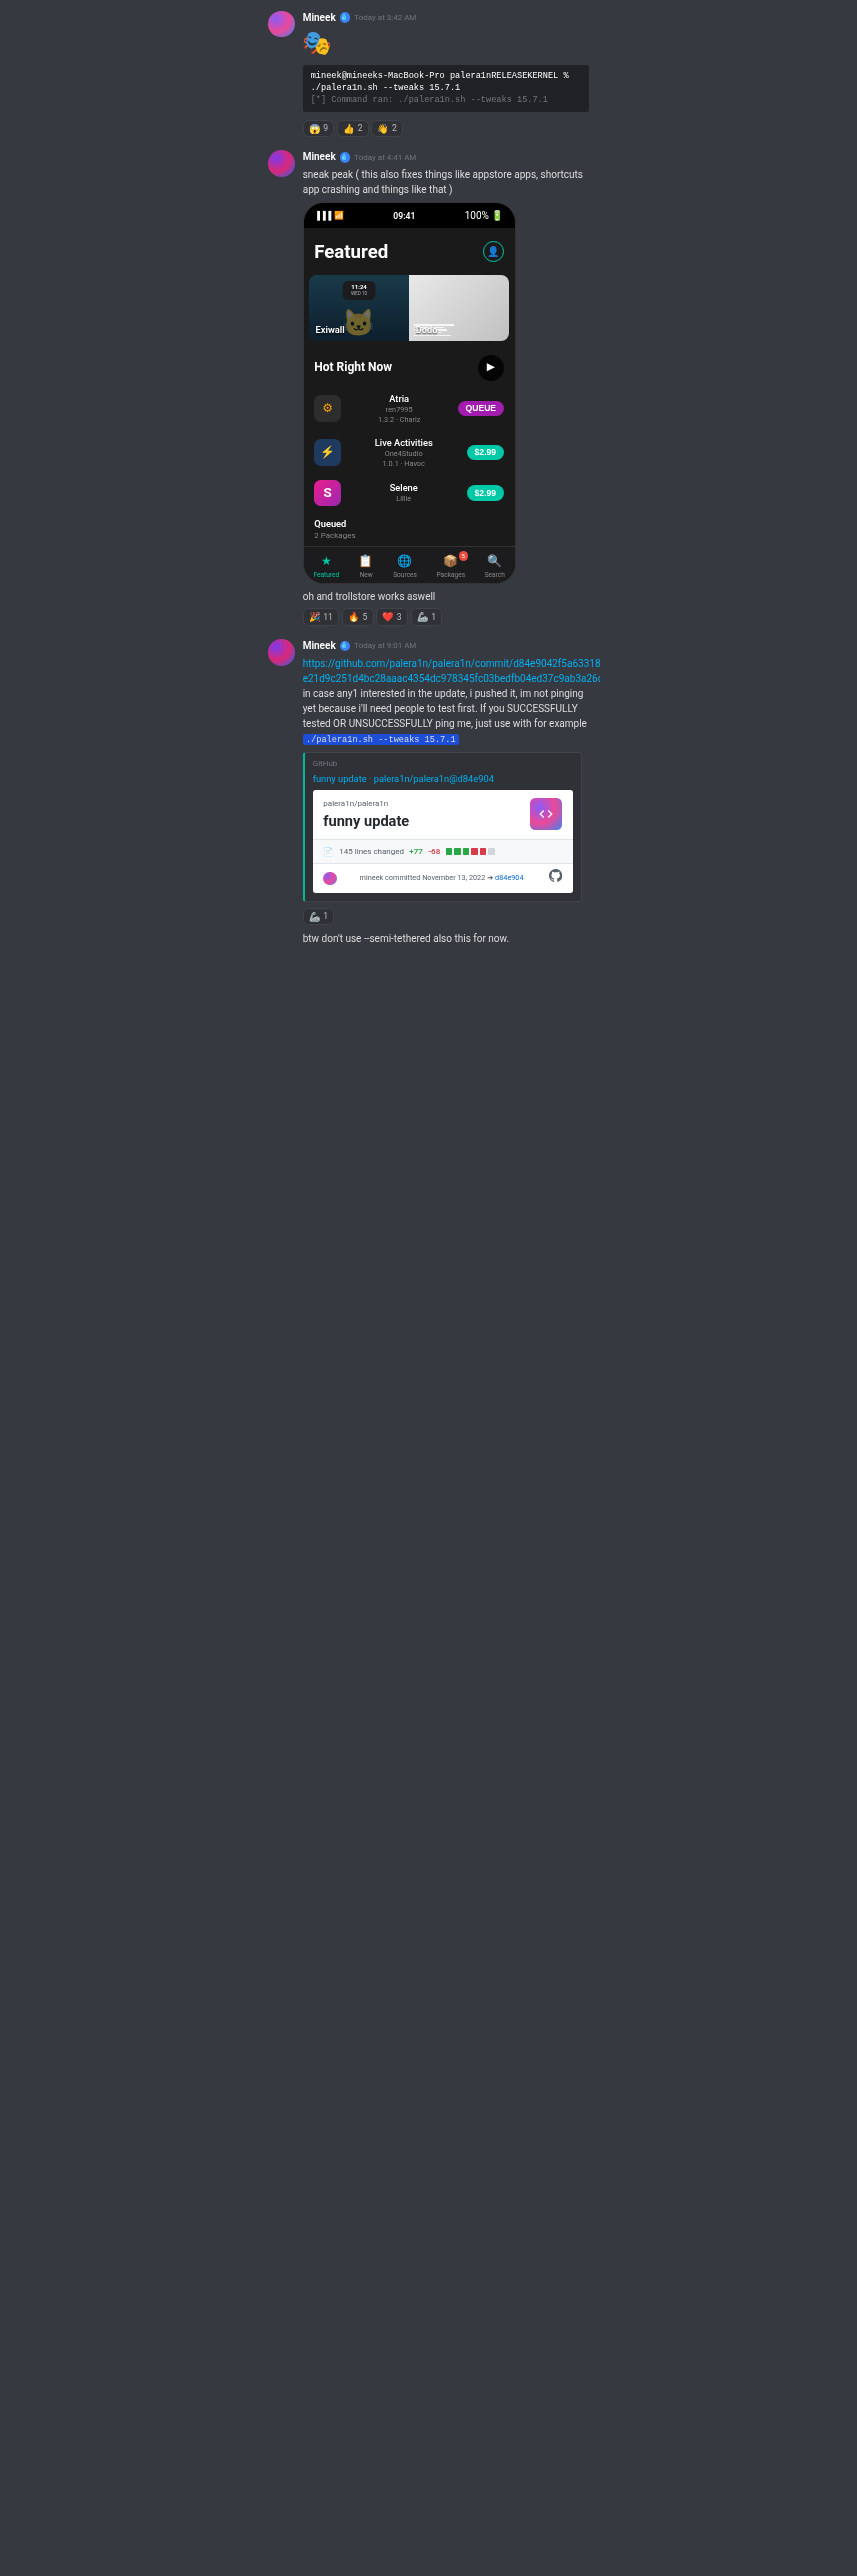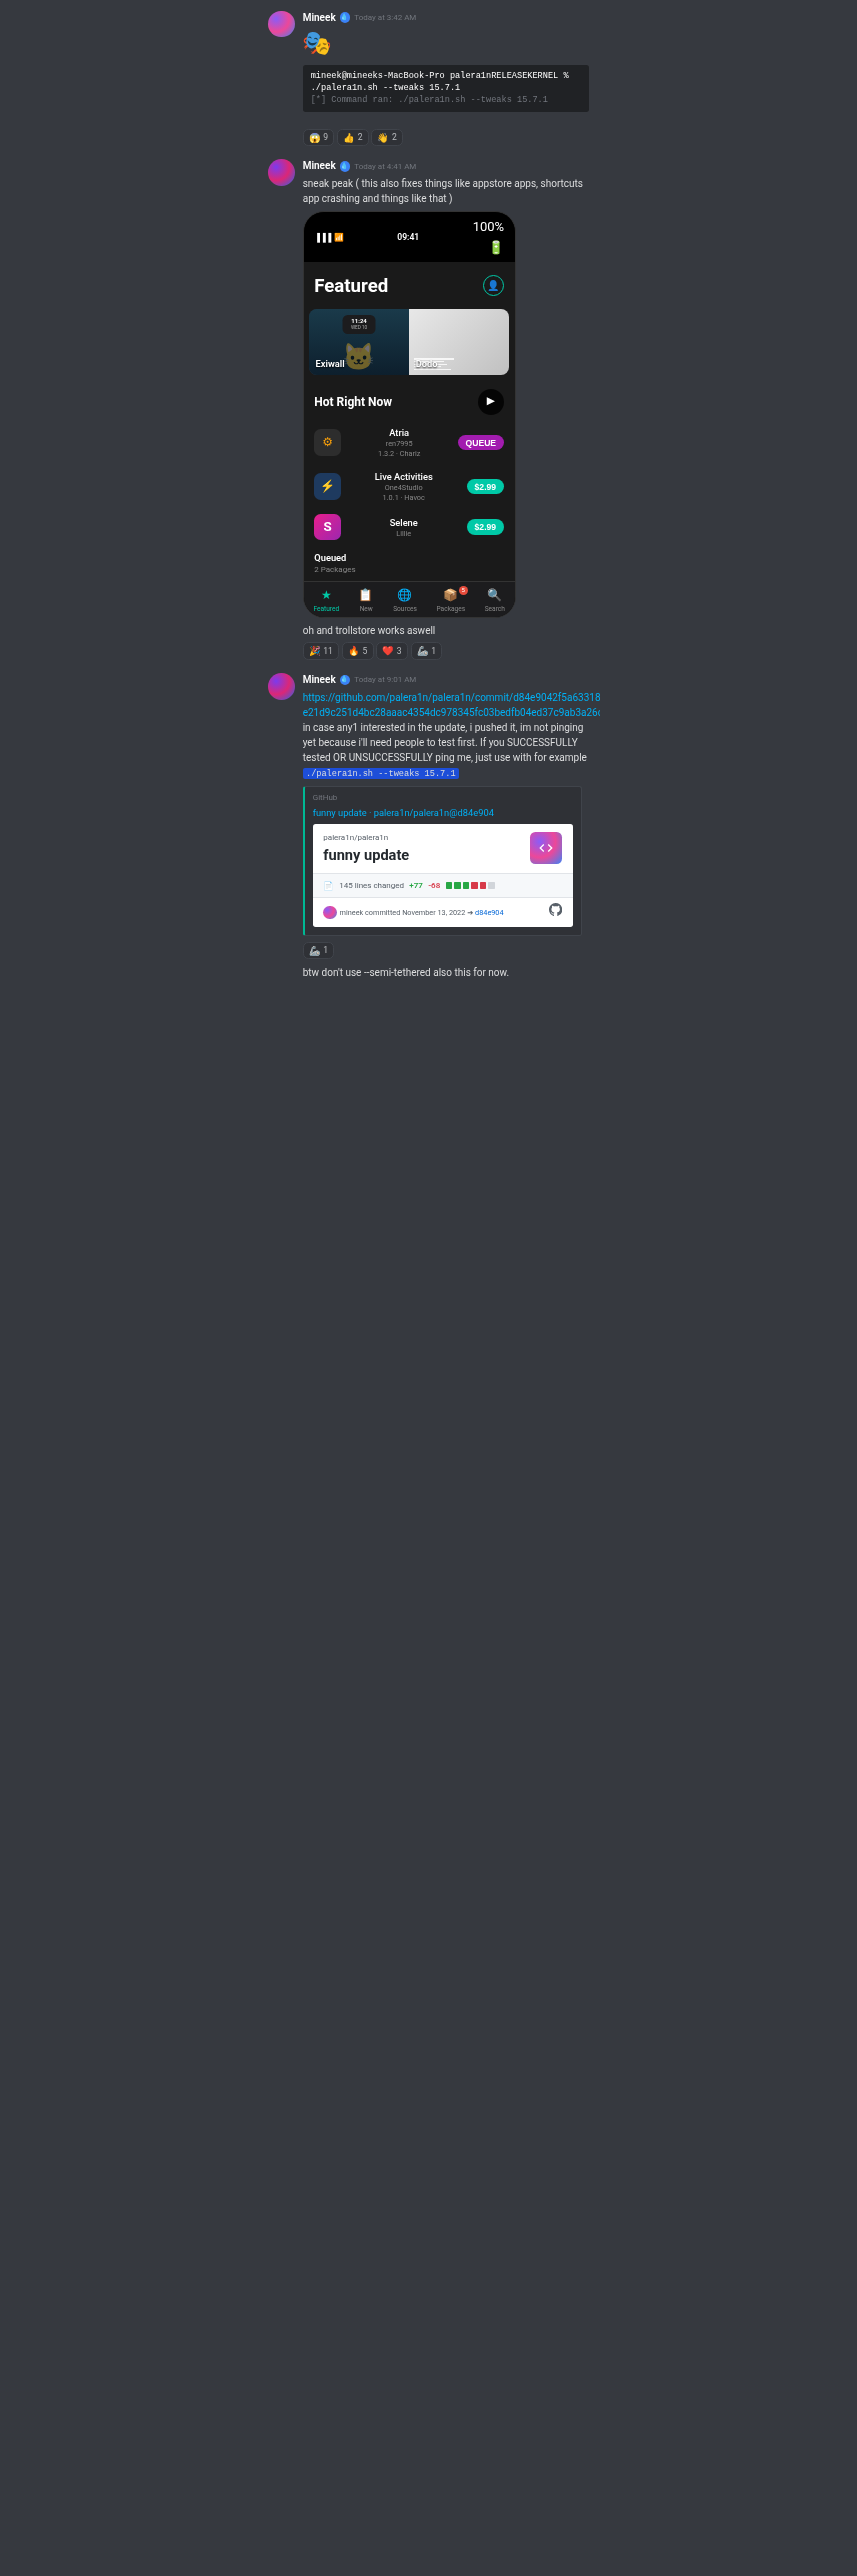--- a/index.html
+++ b/index.html
@@ -70,21 +70,21 @@
       color: #00b0f4;
       text-decoration: none;
     }
     .code-block {
       background: #202225;
       border-radius: 2.7px;
       padding: 5.3px 8px;
       font-family: 'Courier New', monospace;
       font-size: 8.6px;
       color: #dcddde;
-      margin-bottom: 17px;
+      margin-bottom: 8px;
       overflow-x: auto;
     }
     .code-block .code-line {
       color: #dcddde;
     }
     .code-block .code-line.command {
       color: #fff;
     }
     .code-block .code-line.output {
       color: #72767d;
@@ -373,21 +373,21 @@
     .github-card-footer {
       padding: 5.3px 10.6px;
       display: flex;
       align-items: center;
       justify-content: space-between;
       border-top: 0.7px solid #e1e4e8;
     }
     .github-footer-left {
       display: flex;
       align-items: center;
-      gap: 3px;
+      gap: 23px;
     }
     .github-committer-avatar {
       width: 13.3px;
       height: 13.3px;
       border-radius: 50%;
       background: #ccc;
     }
     .github-commit-info {
       color: #586069;
       font-size: 7.3px;
@@ -410,23 +410,22 @@
     }
     .phone-time-text {
       font-size: 8.6px;
       color: #fff;
       font-weight: 600;
     }
     .phone-status-icons {
       display: flex;
       align-items: flex-end;
       gap: 2.7px;
-      font-size: 13px;
-      color: #fff;
-      flex-direction: column;
+      font-size: 10px;
+      color: #fff;
     }
     .dodo-bg {
       background: linear-gradient(135deg, #e8e8e8, #c0c0c0);
       height: 100%;
       display: flex;
       align-items: flex-end;
       padding-bottom: 5.3px;
       padding-left: 5.3px;
     }
     .dodo-lines {

